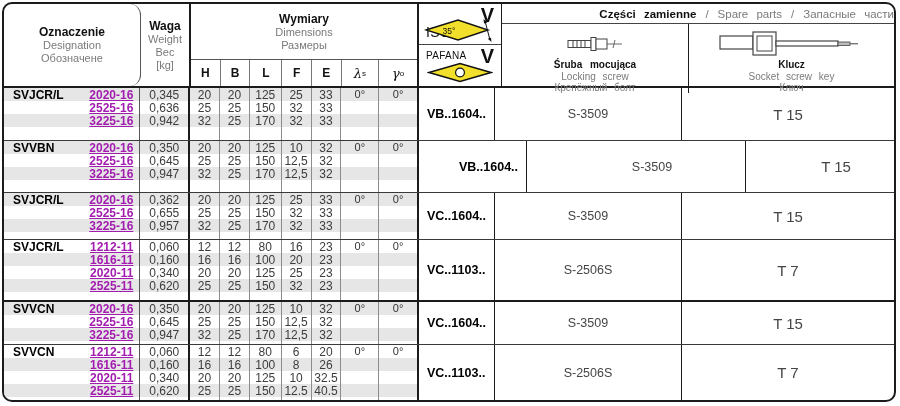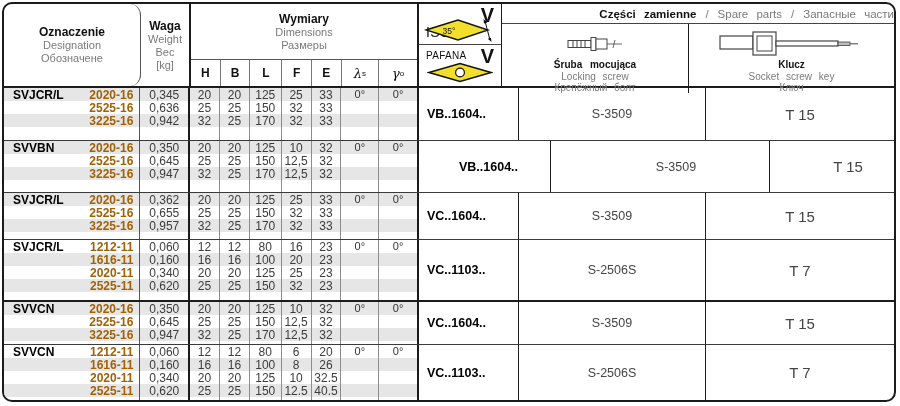--- a/index.html
+++ b/index.html
@@ -60,28 +60,28 @@
   .group:nth-of-type(6) { flex:1; border-bottom:none; }
 
   .left { width:415px; border-right:2px solid #1b1b1b; display:flex; flex-direction:column; flex:none; }
   .trow { display:flex; height:13px; flex:none; }
   .trow.spacer { height:auto; flex:1; }
   .trow.shade { background:#e6e6e6; }
   .c { border-right:1px solid #8c8c8c; display:flex; align-items:center; justify-content:center;
        font-size:12px; line-height:1; color:#3c3c3c; }
   .c-desig { width:137px; justify-content:flex-end; padding-right:6px; position:relative; border-right-color:#555; }
   .gname { position:absolute; left:9px; font-weight:bold; color:#000; }
-  .gsize { font-weight:bold; color:#a16207; }
+  .gsize { font-weight:bold; color:#a21caf;text-decoration:underline; }
   .c-waga { width:50px; border-right:2px solid #1b1b1b; }
   .c-h,.c-b,.c-f,.c-e { width:30px; } .c-l { width:32px; }
   .c-lam { width:38px; } .c-gam { width:38px; border-right:none; }
   .c-ang { font-size:11px; color:#333; }
 
   .rcell { display:flex; align-items:center; }
-  .c-insert { width:100px; border-right:1px solid #1b1b1b; padding-left:8px; font-weight:bold; font-size:12.5px; color:#000; flex:none; }
+  .c-insert { width:76px; border-right:1px solid #1b1b1b; padding-left:8px; font-weight:bold; font-size:12.5px; color:#000; flex:none; }
   .c-screw  { width:187px; border-right:1px solid #1b1b1b; justify-content:center; font-size:12.5px; color:#454545; flex:none; }
   .c-key    { flex:1; justify-content:center; font-size:15px; color:#454545; }
 </style>
 </head>
 <body>
 
 <div class="stage">
   <div class="sheet">
 
     <div class="hdr">

